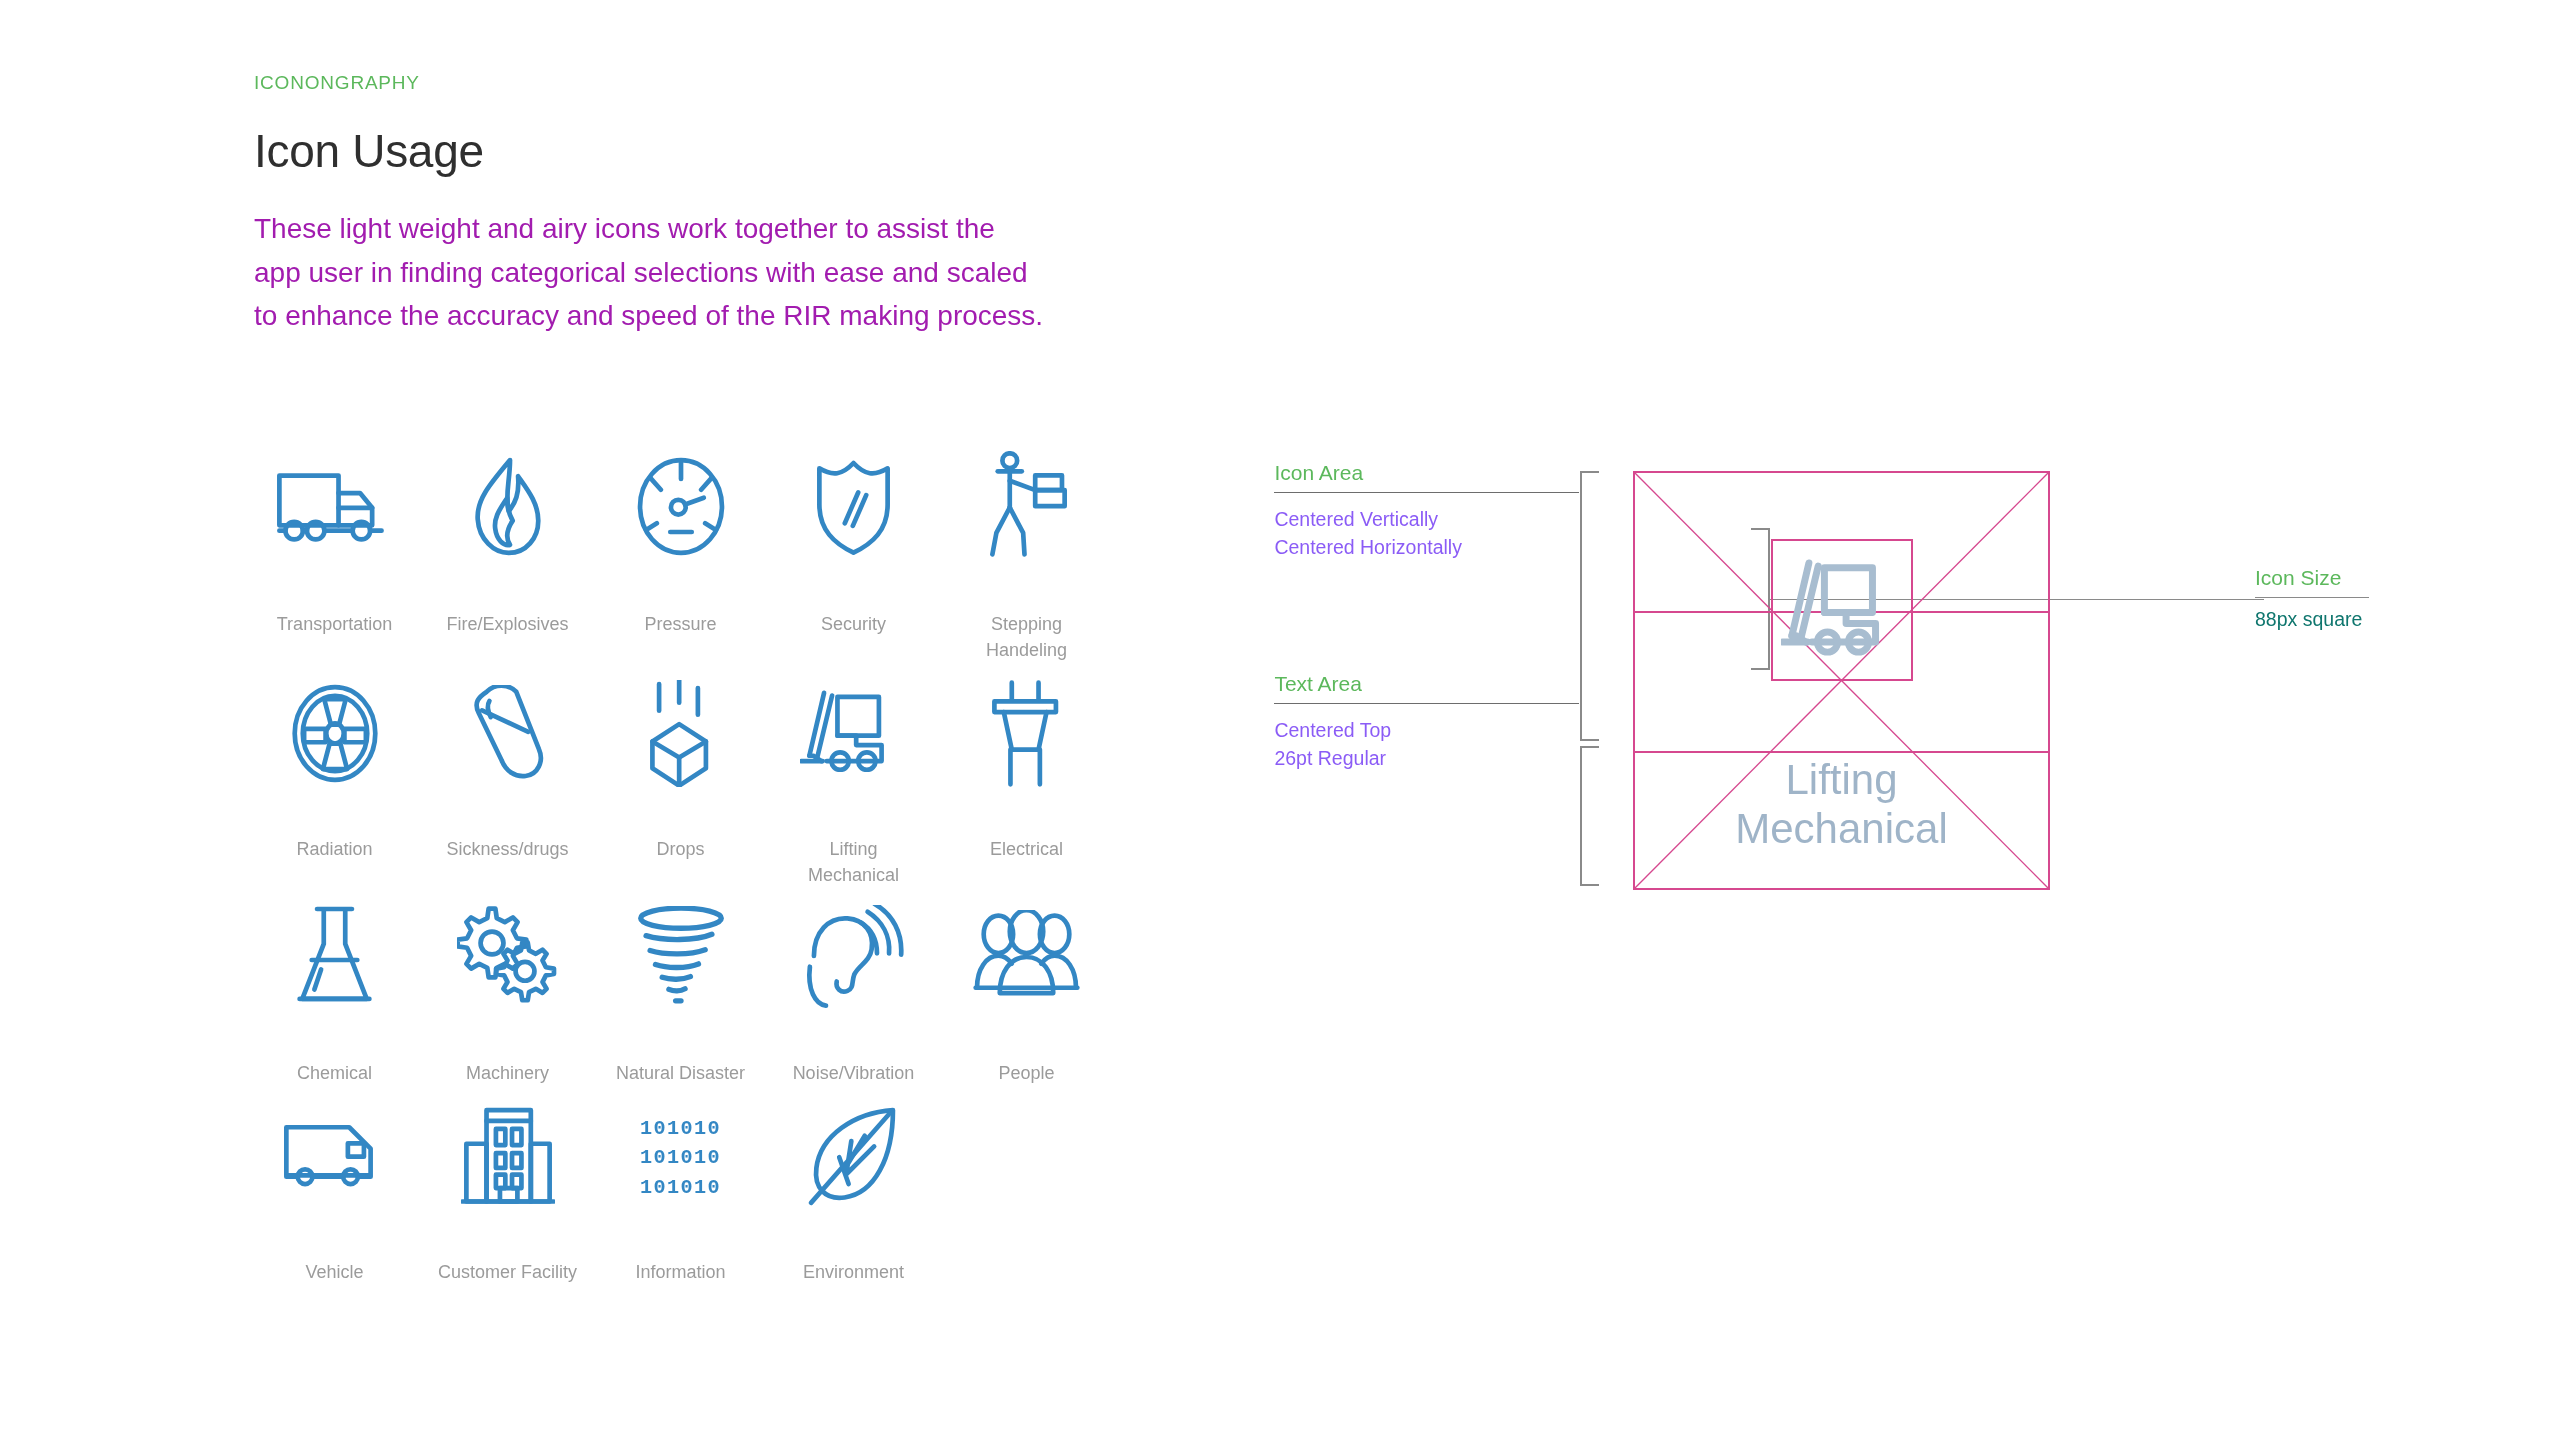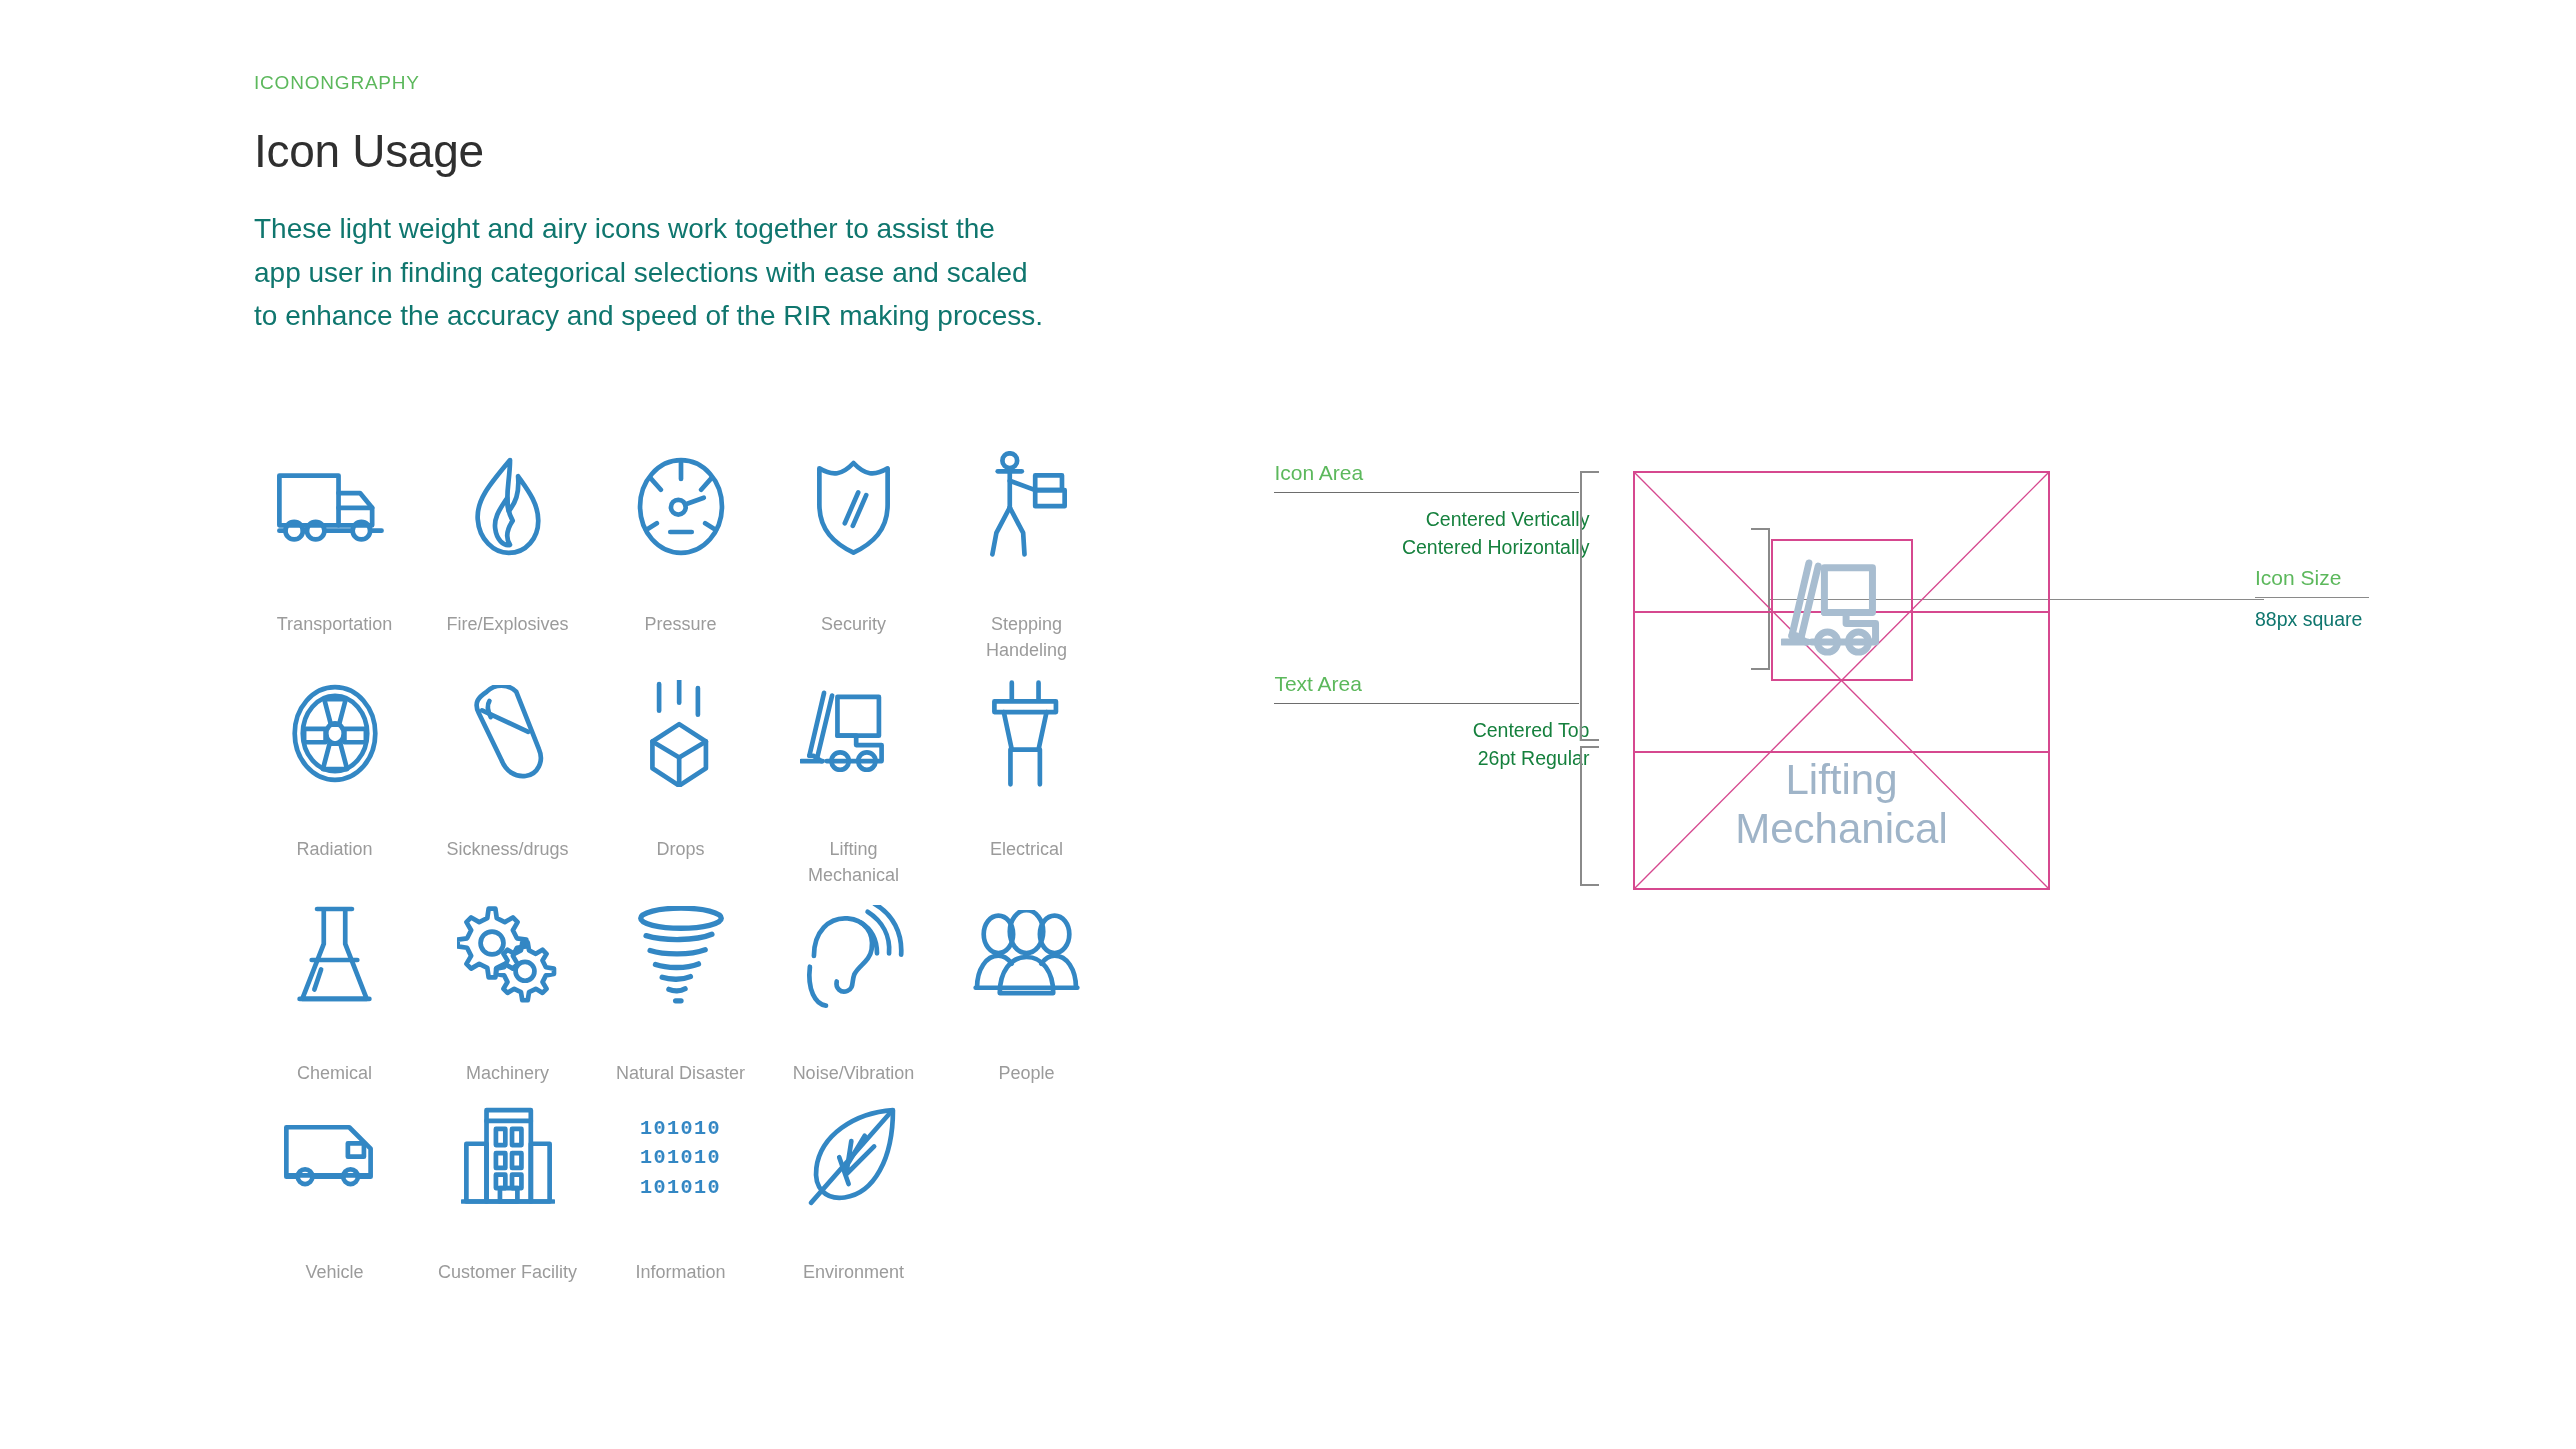--- a/index.html
+++ b/index.html
@@ -25,21 +25,21 @@
     font-size: 46px;
     font-weight: 400;
     color: #2f2f2f;
     letter-spacing: -0.3px;
   }
   #intro-paragraph {
     margin-top: 29.5px;
     width: 795px;
     font-size: 28px;
     line-height: 1.56;
-    color: #0f766e;
+    color: #a21caf;
     font-weight: 400;
   }
 
   
   #icon-grid {
     position: absolute; left: 248px; top: 443px;
     width: 865px;
   }
   .icon-row { display: flex; }
   .icon-cell {
@@ -77,23 +77,22 @@
   }
   .spec-note-rule {
     margin-top: 6.7px;
     border-top: 1.3px solid #6d6d6d;
     width: 305px;
   }
   .spec-note-body {
     margin-top: 12px;
     font-size: 19.5px;
     line-height: 1.44;
-    color: #15803d;
+    color: #8b5cf6;
     white-space: pre-line;
-    text-align: right;
   }
 
   #note-icon-area { left: 13.4px; top: 32px; }
   #note-text-area { left: 13.4px; top: 243px; }
 
   
   .bracket {
     position: absolute;
     border-left: 2px solid #8a8a8a;
     border-top: 2px solid #8a8a8a;

